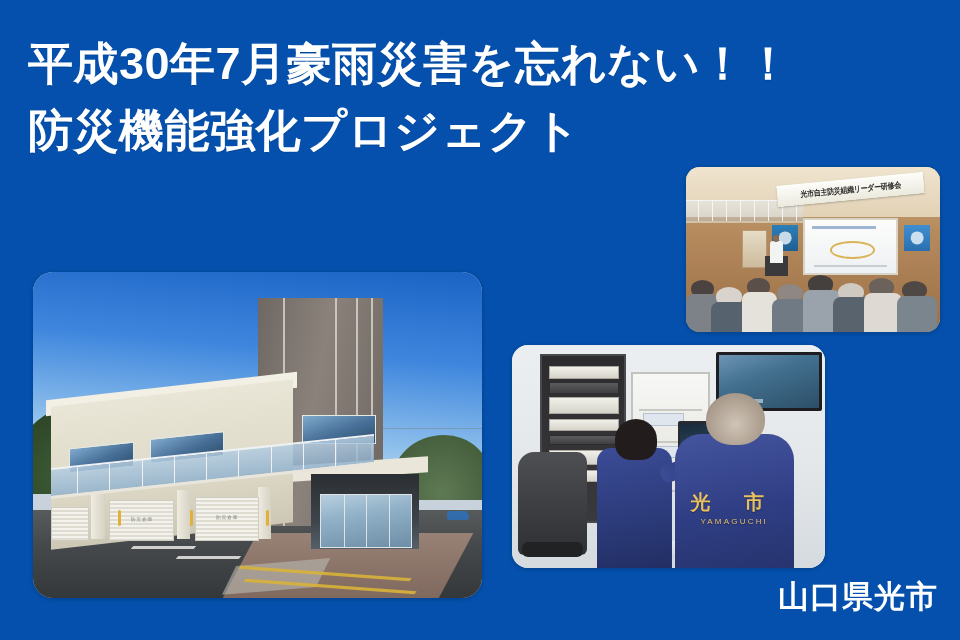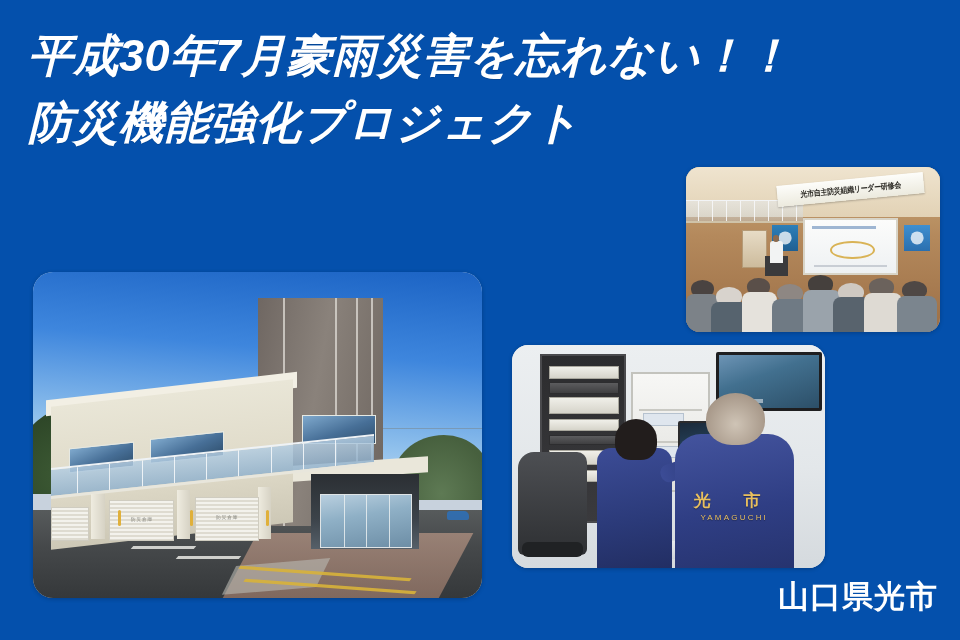--- a/index.html
+++ b/index.html
@@ -13,24 +13,23 @@
   .poster{
     position:relative;
     width:960px;height:640px;
     background:#0450ac;
     overflow:hidden;
   }
 
   
   .title-block{
     position:absolute;
-    left:28px;top:22px;
+    left:28px;top:30px;
     width:700px;
     z-index:5;
-    font-style:italic;
   }
   .title-line{
     color:#ffffff;
     font-weight:700;
     font-size:45px;
     line-height:67px;
     letter-spacing:0.5px;
     white-space:nowrap;
     text-shadow:0 1px 0 rgba(0,0,0,.12);
   }
@@ -254,21 +253,21 @@
   .person.man .hair{
     position:absolute;left:26%;top:-30%;width:50%;height:38%;
     background:radial-gradient(circle at 50% 60%,#cfc4b6 0%,#a8998a 70%,#8d7e70 100%);
     border-radius:50% 50% 44% 44%;
   }
   .jacket-text{
     position:absolute;left:50%;top:40%;transform:translateX(-50%);
     text-align:center;white-space:nowrap;
   }
   .jacket-text .kanji{
-    color:#e8bf5e;font-size:17px;font-weight:700;letter-spacing:14px;
+    color:#e8bf5e;font-size:20px;font-weight:700;letter-spacing:14px;
     display:block;text-shadow:0 1px 1px rgba(0,0,0,.35);
   }
   .jacket-text .romaji{
     color:#e8bf5e;font-size:8px;letter-spacing:2.2px;display:block;margin-top:1px;
     text-shadow:0 1px 1px rgba(0,0,0,.35);
   }
   .desk{
     position:absolute;left:42%;bottom:4%;width:30%;height:8%;
     background:linear-gradient(180deg,#e9ecef,#cfd4d8);opacity:.9;
   }

